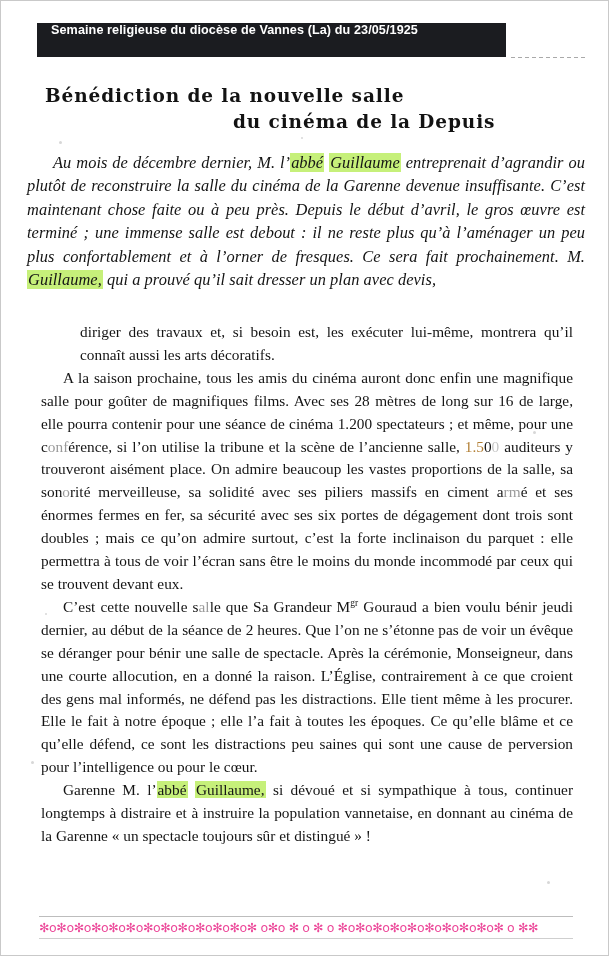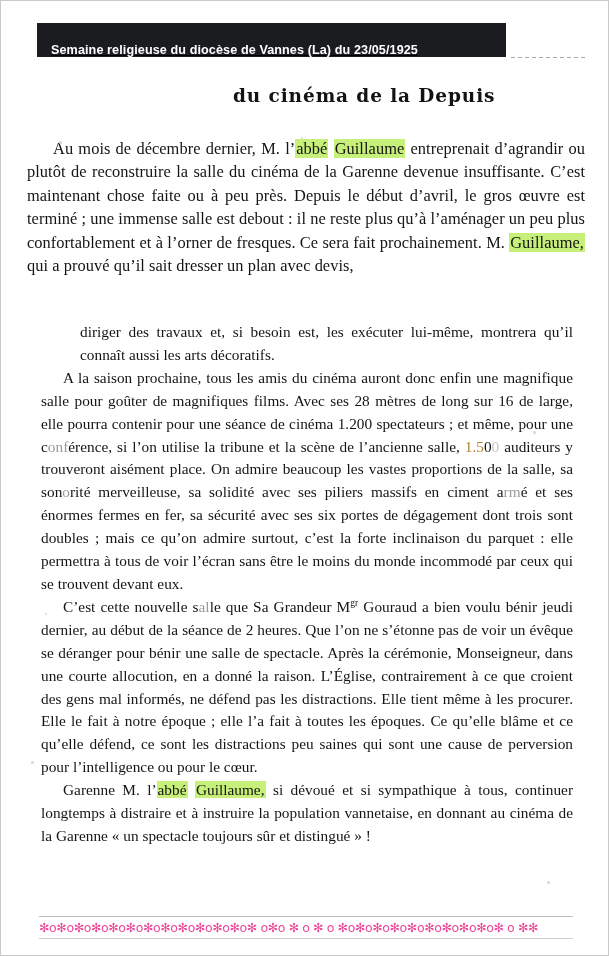--- a/index.html
+++ b/index.html
@@ -23,24 +23,23 @@
 
   
   .banner {
     position: absolute;
     left: 36px;
     top: 22px;
     width: 469px;
     height: 34px;
     background: #1b1c20;
     display: flex;
-    align-items: flex-end;
+    align-items: flex-start;
     box-sizing: border-box;
     padding-left: 14px;
-    text-decoration: underline;
   }
   .banner-text {
     font-family: "Liberation Sans", "DejaVu Sans", sans-serif;
     font-weight: bold;
     font-size: 12.6px;
     color: #ffffff;
     letter-spacing: 0.1px;
     white-space: nowrap;
   }
 
@@ -81,25 +80,26 @@
   .body-block {
     position: absolute;
     color: #141414;
     text-align: justify;
     text-justify: inter-word;
   }
 
   
   .block-lead {
     left: 26px;
-    top: 136px;
+    top: 150px;
     width: 558px;
     font-size: 16.4px;
     line-height: 23.4px;
     letter-spacing: 0.05px;
+    font-style: italic;
   }
   .block-lead .indent { padding-left: 26px; }
 
   
   .block-main {
     left: 40px;
     top: 320px;
     width: 532px;
     font-size: 15.3px;
     line-height: 22.9px;
@@ -169,20 +169,21 @@
 <body>
 
 <div class="page">
 
   <div class="banner">
     <span class="banner-text">Semaine religieuse du diocèse de Vannes (La) du 23/05/1925</span>
   </div>
   <div class="top-rule"></div>
 
   <div class="headline">
+    <div class="headline-line l1">Bénédiction de la nouvelle salle</div>
     <div class="headline-line l2">du cinéma de la Depuis</div>
   </div>
 
   <div class="body-block block-lead">
     <span class="indent">Au mois de décembre dernier, M. l’</span><span class="hl">abbé</span><span> </span><span class="hl">Guillaume</span><span> entreprenait d’agrandir ou plutôt de reconstruire la salle du cinéma de la Garenne devenue insuffisante. C’est maintenant chose faite ou à peu près. Depuis le début d’avril, le gros œuvre est terminé ; une immense salle est debout : il ne reste plus qu’à l’aménager un peu plus confortablement et à l’orner de fresques. Ce sera fait prochainement. M. </span><span class="hl">Guillaume,</span><span> qui a prouvé qu’il sait dresser un plan avec devis,</span>
   </div>
 
   <div class="body-block block-main">
 
     <p class="no-indent"><span>diriger des travaux et, si besoin est, les exécuter lui-même, montrera qu’il connaît aussi les arts décoratifs.</span></p>

